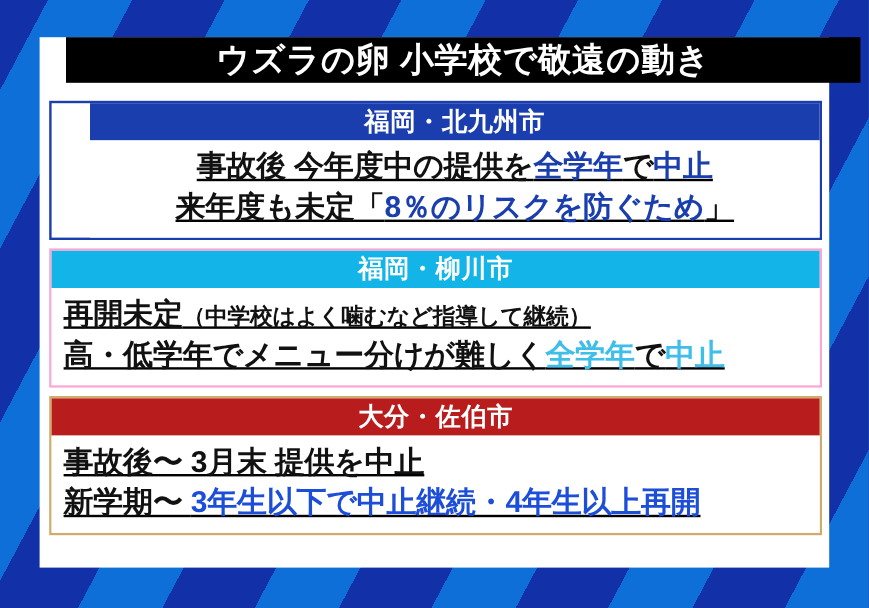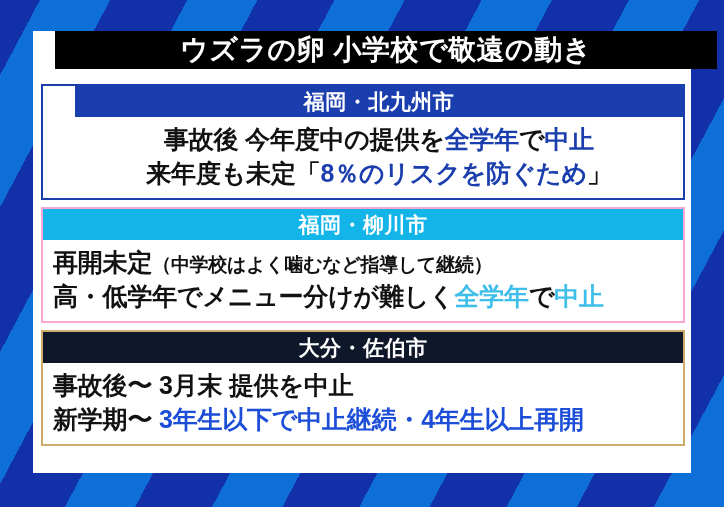--- a/index.html
+++ b/index.html
@@ -91,25 +91,26 @@
     align-items: center;
     justify-content: center;
     color: #ffffff;
     font-size: 21px;
     font-weight: bold;
     line-height: 1;
     letter-spacing: 0.5px;
   }
   .section.blue .sec-head { background: #1b3eae; }
   .section.cyan .sec-head { background: #13b5e8; }
-  .section.tan  .sec-head { background: #0f172a; }
+  .section.tan  .sec-head { background: #b91c1c; }
 
   .sec-body {
     background: #ffffff;
     padding: 6px 10px 8px 10px;
+    text-decoration: underline;
   }
 
   .line {
     font-size: 25px;
     font-weight: bold;
     color: #111111;
     line-height: 1.34;
     white-space: nowrap;
     letter-spacing: -0.2px;
   }

